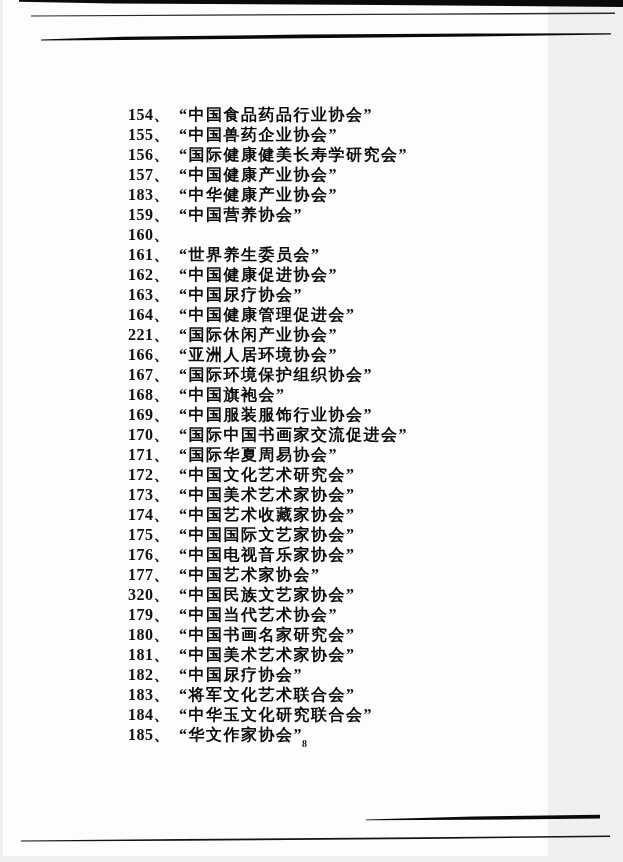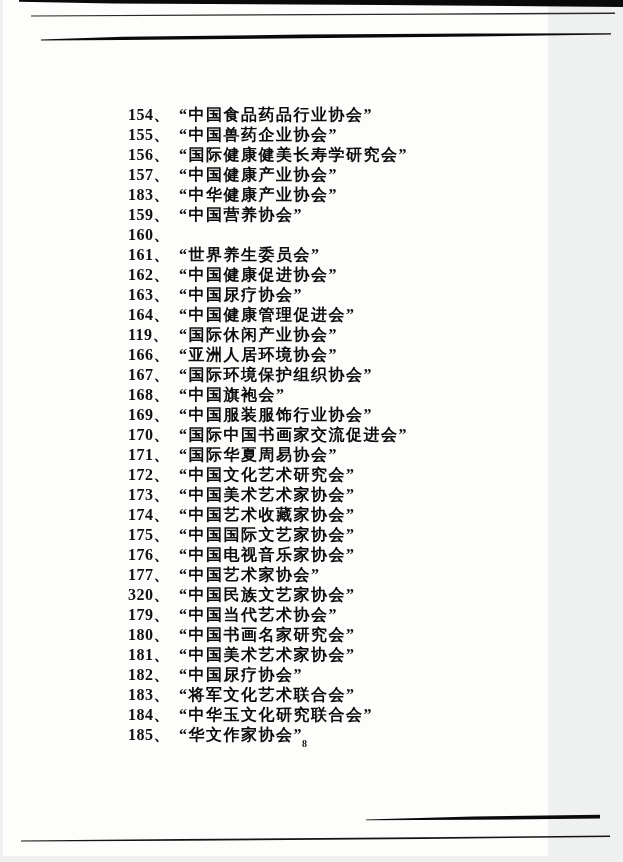--- a/index.html
+++ b/index.html
@@ -121,21 +121,21 @@
       <span class="num">163、</span>
       <span class="name">“中国尿疗协会”</span>
     </div>
 
     <div class="row">
       <span class="num">164、</span>
       <span class="name">“中国健康管理促进会”</span>
     </div>
 
     <div class="row">
-      <span class="num">119、</span>
+      <span class="num">221、</span>
       <span class="name">“国际休闲产业协会”</span>
     </div>
 
     <div class="row">
       <span class="num">166、</span>
       <span class="name">“亚洲人居环境协会”</span>
     </div>
 
     <div class="row">
       <span class="num">167、</span>

